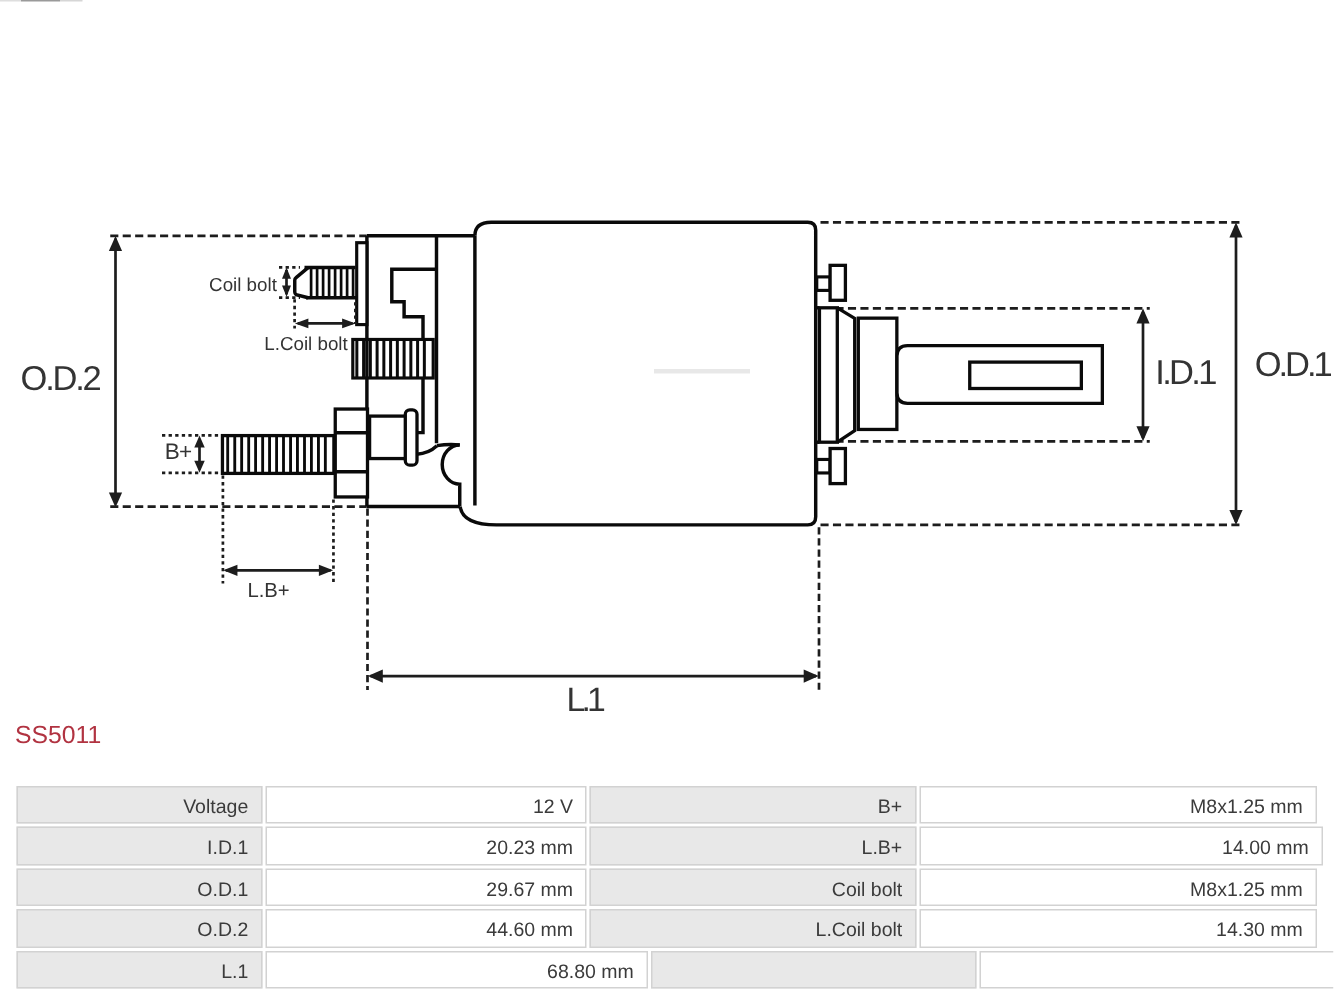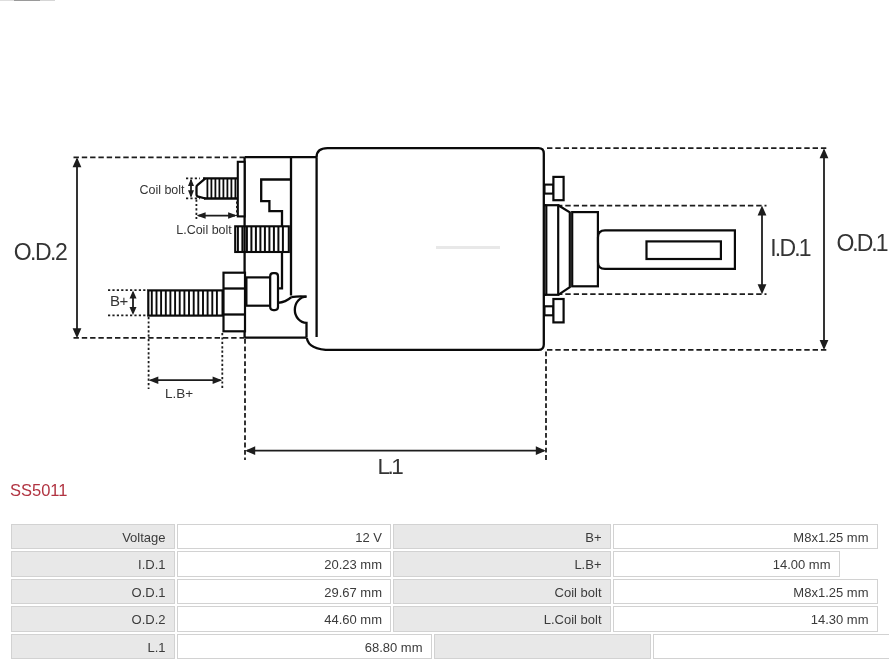--- a/index.html
+++ b/index.html
@@ -146,21 +146,21 @@
 <div class="tr">
 <div class="td g" style="width:163.5px">Voltage</div>
 <div class="td w" style="width:214.5px">12 V</div>
 <div class="td g" style="width:217.5px">B+</div>
 <div class="td w" style="width:265px">M8x1.25 mm</div>
 </div>
 <div class="tr">
 <div class="td g" style="width:163.5px">I.D.1</div>
 <div class="td w" style="width:214.5px">20.23 mm</div>
 <div class="td g" style="width:217.5px">L.B+</div>
-<div class="td w" style="width:227px">14.00 mm</div>
+<div class="td w" style="width:269px">14.00 mm</div>
 </div>
 <div class="tr">
 <div class="td g" style="width:163.5px">O.D.1</div>
 <div class="td w" style="width:214.5px">29.67 mm</div>
 <div class="td g" style="width:217.5px">Coil bolt</div>
 <div class="td w" style="width:265px">M8x1.25 mm</div>
 </div>
 <div class="tr">
 <div class="td g" style="width:163.5px">O.D.2</div>
 <div class="td w" style="width:214.5px">44.60 mm</div>

